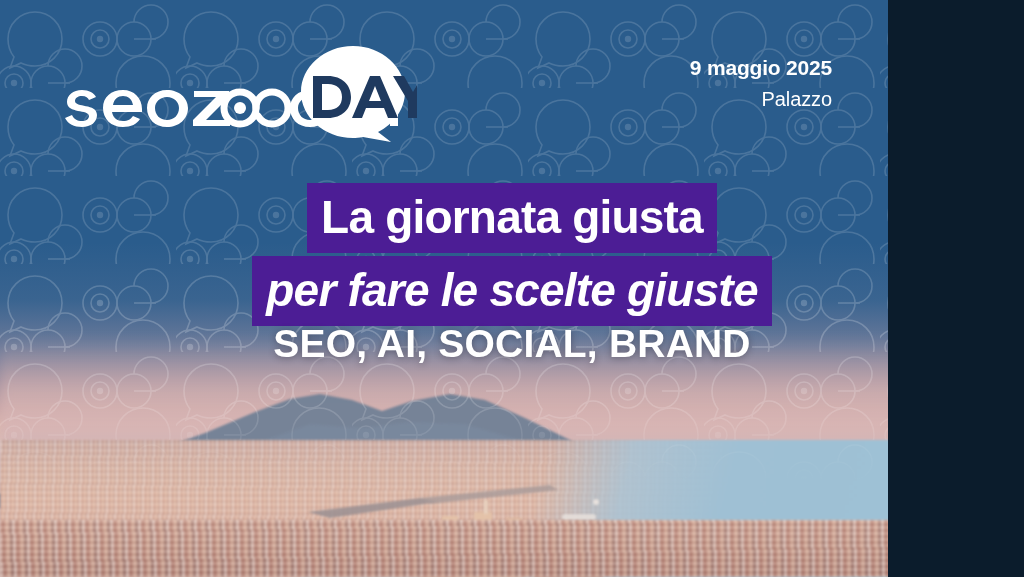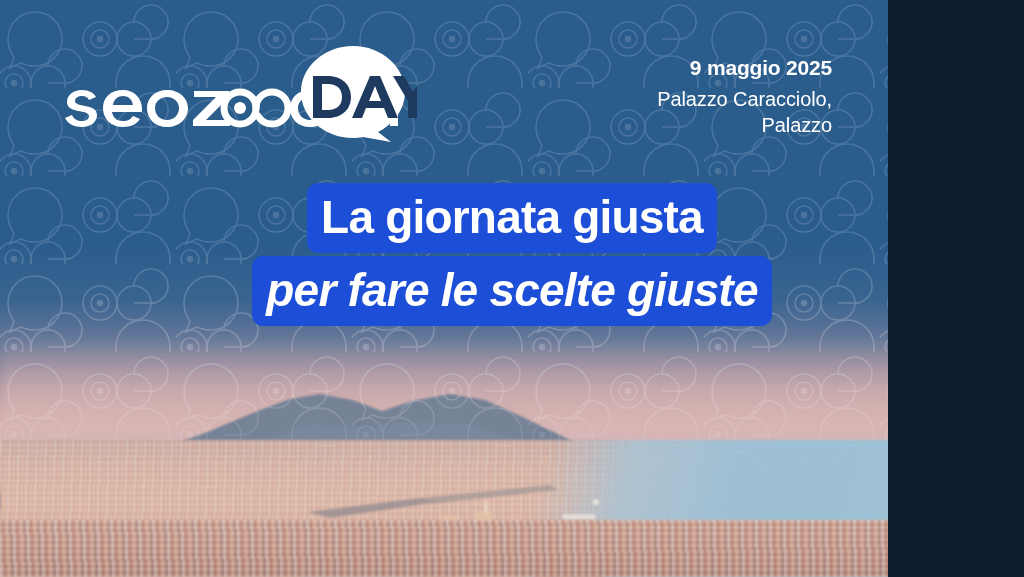--- a/index.html
+++ b/index.html
@@ -216,27 +216,26 @@
     width: 1024px;
     text-align: center;
   }
   .hl-line {
     display: block;
     margin: 0;
     line-height: 1;
   }
   .hl-line > span {
     display: inline-block;
-    background: #1d4ed8;
+    background: #4c1d95;
     color: #ffffff;
     font-size: 46px;
     font-weight: bold;
     letter-spacing: -0.8px;
     padding: 11px 14px 13px 14px;
-    border-radius: 11px;
   }
   .hl-line-2 {
     margin-top: 3px;
     font-style: italic;
   }
 
   
   .subtitle {
     position: absolute;
     left: 0;
@@ -378,27 +377,27 @@
       <g fill="#1f3a5f">
         <path d="M256,38 L271,38 C285,38 294,47 294,59 C294,71 285,80 271,80 L256,80 Z M265,46 L265,72 L271,72 C280,72 285,67 285,59 C285,51 280,46 271,46 Z"></path>
         <path d="M313,38 L323,38 L341,80 L331,80 L327,70 L309,70 L305,80 L295,80 Z M318,48 L312,63 L324,63 Z"></path>
         <path d="M336,38 L347,38 L356,54 L365,38 L376,38 L361,63 L361,80 L351,80 L351,63 Z"></path>
       </g>
     </svg>
   </div>
 
   <div class="event-info">
     <div class="event-date">9 maggio 2025</div>
-    <div class="event-venue">Palazzo Caracciolo,</div>
     <div class="event-venue">Palazzo</div>
   </div>
 
   <div class="headline">
     <div class="hl-line hl-line-1">
       <span>La giornata giusta</span>
     </div>
     <div class="hl-line hl-line-2">
       <span>per fare le scelte giuste</span>
     </div>
   </div>
 
+  <div class="subtitle">SEO, AI, SOCIAL, BRAND</div>
 
 </div>
 
 </body></html>

